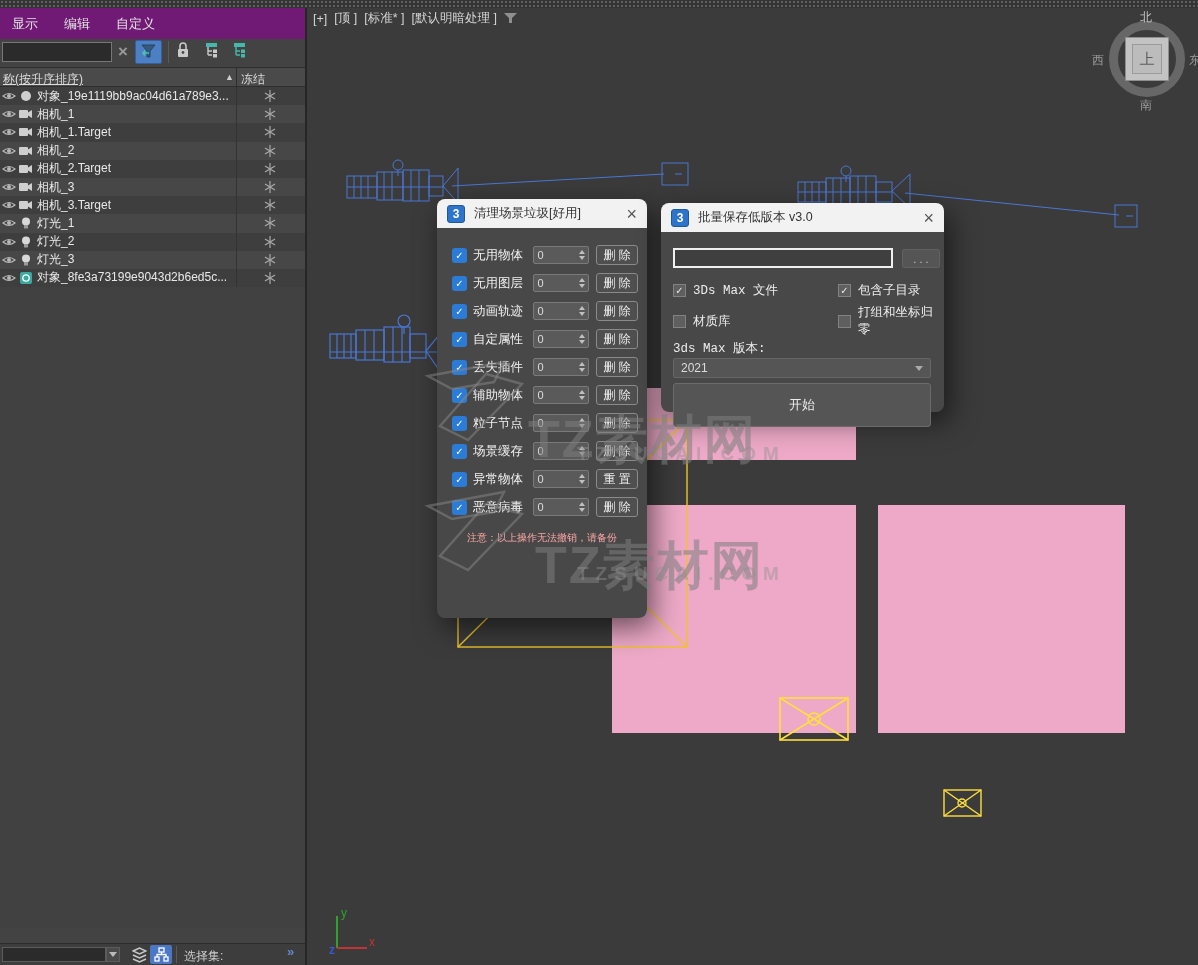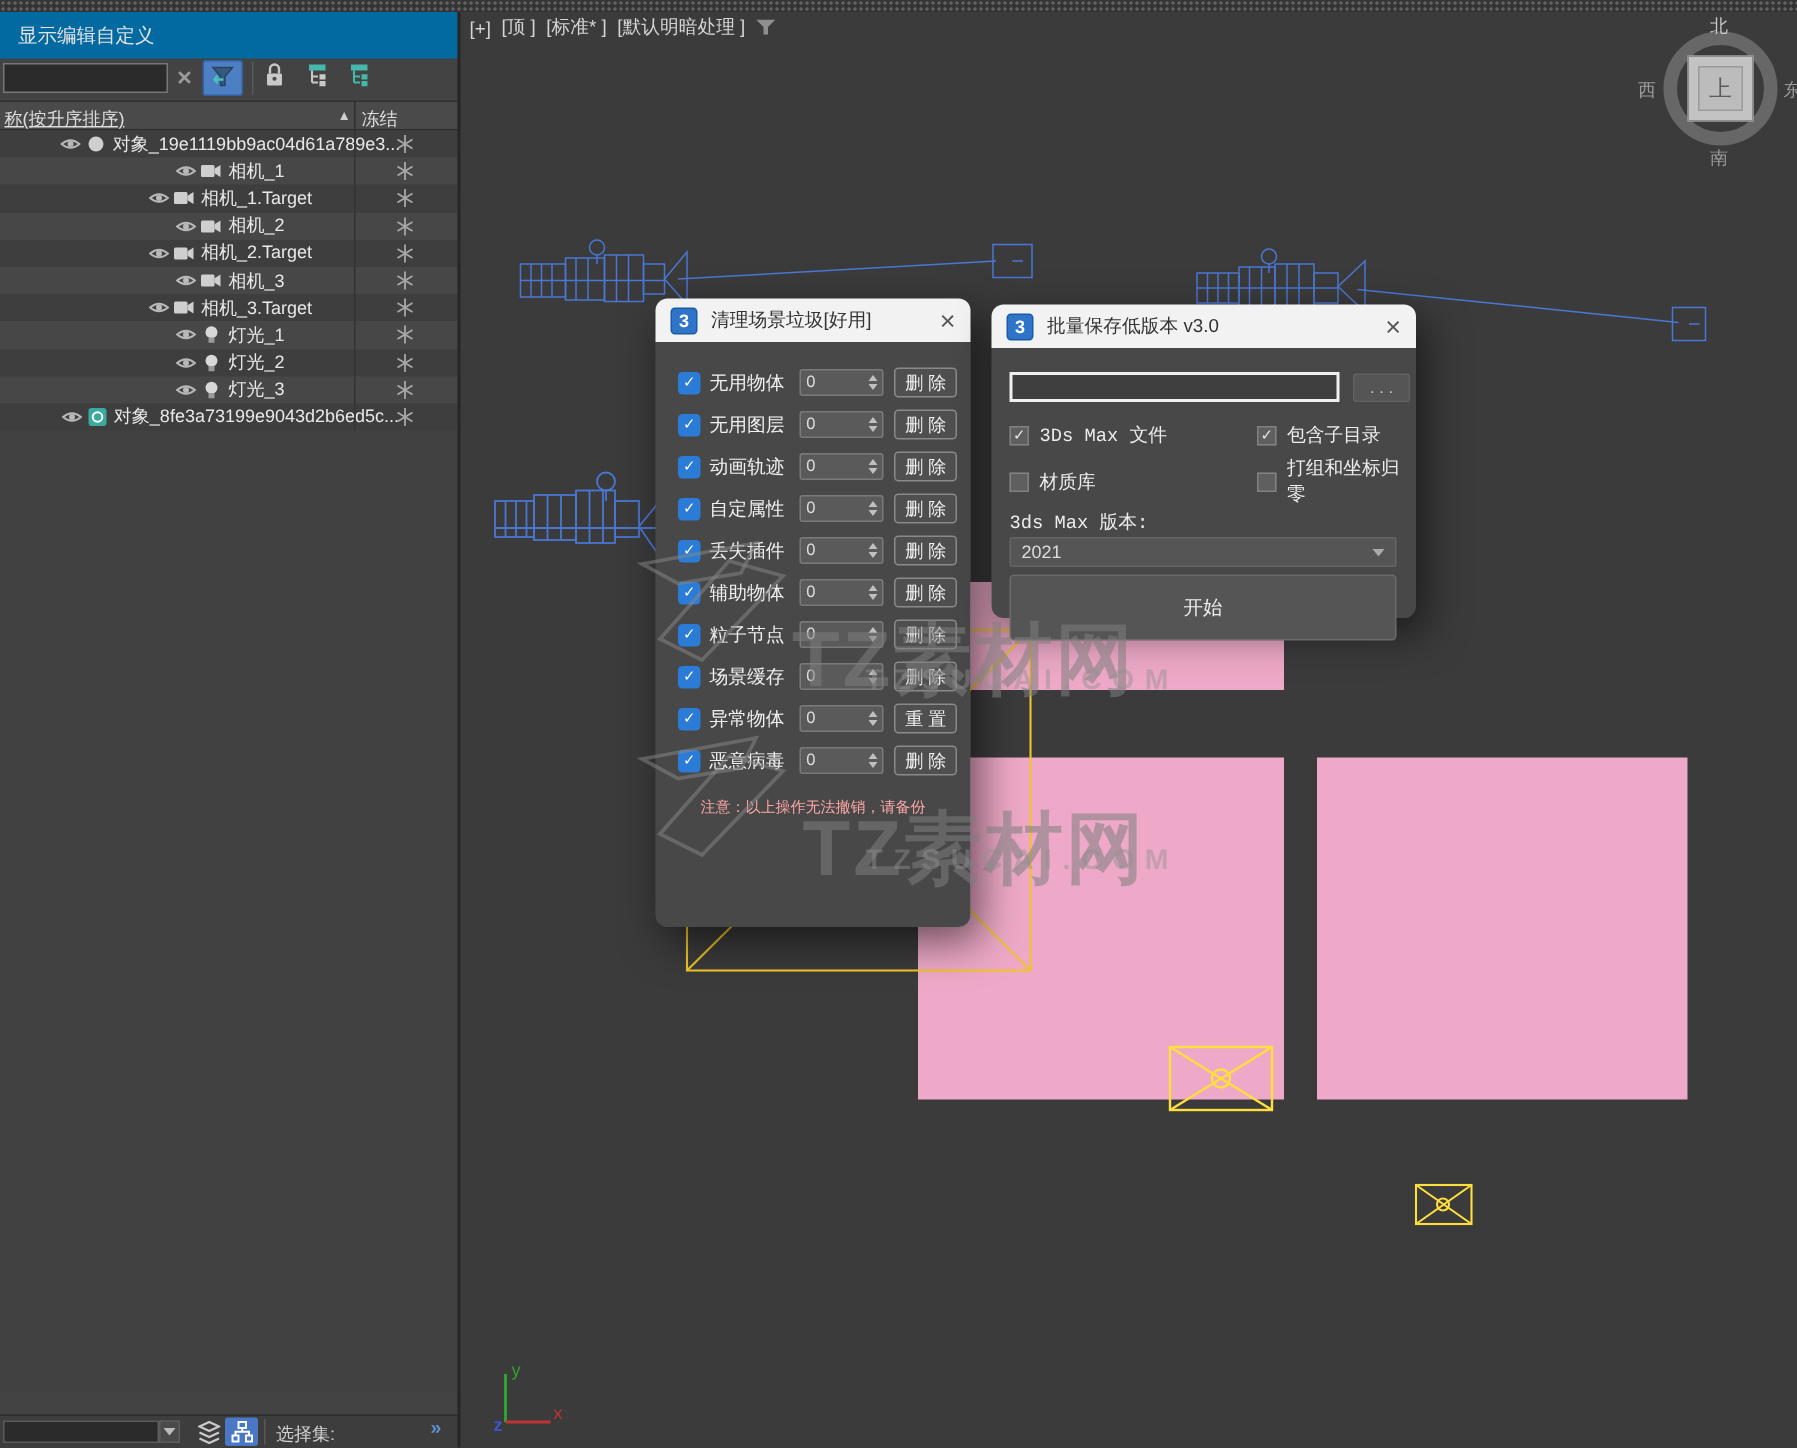--- a/index.html
+++ b/index.html
@@ -37,42 +37,42 @@
   .vc-face .inner { border:1px solid #9a9a9a; background:#bcbcbc; width:30px; height:30px;
     display:flex; align-items:center; justify-content:center; }
   .vc-n,.vc-s,.vc-e,.vc-w { position:absolute; color:#9b9b9b; font-size:12px; }
   .vc-n { left:31px; top:-12px; color:#c7c7c7; }
   .vc-s { left:31px; top:76px; }
   .vc-e { left:80px; top:31px; }
   .vc-w { left:-17px; top:31px; }
 
   
   .explorer { position:absolute; left:0; top:8px; width:305px; height:957px; background:#434343; z-index:10; }
-  .menubar { display:flex; padding:7px 0 6px 12px; color:#e2e2e2; font-size:13px; background:#0369a1; }
+  .menubar { display:flex; gap:26px; padding:7px 0 6px 12px; color:#e2e2e2; font-size:13px; background:#701a75; }
   .menubar span { cursor:pointer; }
 
   .searchrow { position:relative; height:28px; }
   .search-input { position:absolute; left:2px; top:3px; width:110px; height:20px; background:#2b2b2b;
     border:1px solid #777; color:#ddd; font-size:12px; padding:0 4px; }
   .clear-x { position:absolute; left:118px; top:3px; color:#9a9a9a; font-size:17px; font-weight:bold; cursor:pointer; }
   .filter-btn { position:absolute; left:135px; top:1px; width:27px; height:24px; background:#4d7fc4;
     border:1px solid #35609c; border-radius:2px; display:flex; align-items:center; justify-content:center; cursor:pointer; }
   .toolsep { position:absolute; left:168px; top:2px; width:1px; height:22px; background:#5a5a5a; }
   .tool-ic { position:absolute; top:3px; width:20px; height:20px; cursor:pointer; }
   .lock-ic { left:176px; } .tree1-ic { left:204px; } .tree2-ic { left:232px; }
 
   .colhead { position:relative; height:20px; background:#4a4a4a; border-top:1px solid #2e2e2e;
     border-bottom:1px solid #2e2e2e; color:#dcdcdc; font-size:12px; }
   .colhead .cname { position:absolute; left:3px; top:3px;text-decoration:underline; }
   .colhead .sort { position:absolute; left:225px; top:4px; font-size:9px; color:#cfcfcf; }
   .colhead .cdiv { position:absolute; left:236px; top:0; width:1px; height:20px; background:#2e2e2e; }
   .colhead .cfreeze { position:absolute; left:241px; top:3px; }
 
   .xlist { }
-  .xrow { position:relative; height:18.2px; display:flex; align-items:center; cursor:pointer;justify-content:center; }
+  .xrow { position:relative; height:18.2px; display:flex; align-items:center; cursor:pointer; }
   .xrow.even { background:#3e3e3e; } .xrow.odd { background:#474747; }
   .xrow .icon { width:14px; height:12px; display:inline-flex; align-items:center; justify-content:center; }
   .xrow .eye { margin-left:2px; } .xrow .type { margin-left:3px; }
   .xrow .xname { margin-left:4px; color:#e8e8e8; font-size:12px; white-space:nowrap; overflow:hidden;
     max-width:195px; }
   .xrow .rdiv { position:absolute; left:236px; top:0; width:1px; height:100%; background:#333; }
   .xrow .freeze { position:absolute; left:263px; top:3px; }
 
   .panel-fill { height:641px; background:#414141; }
 

